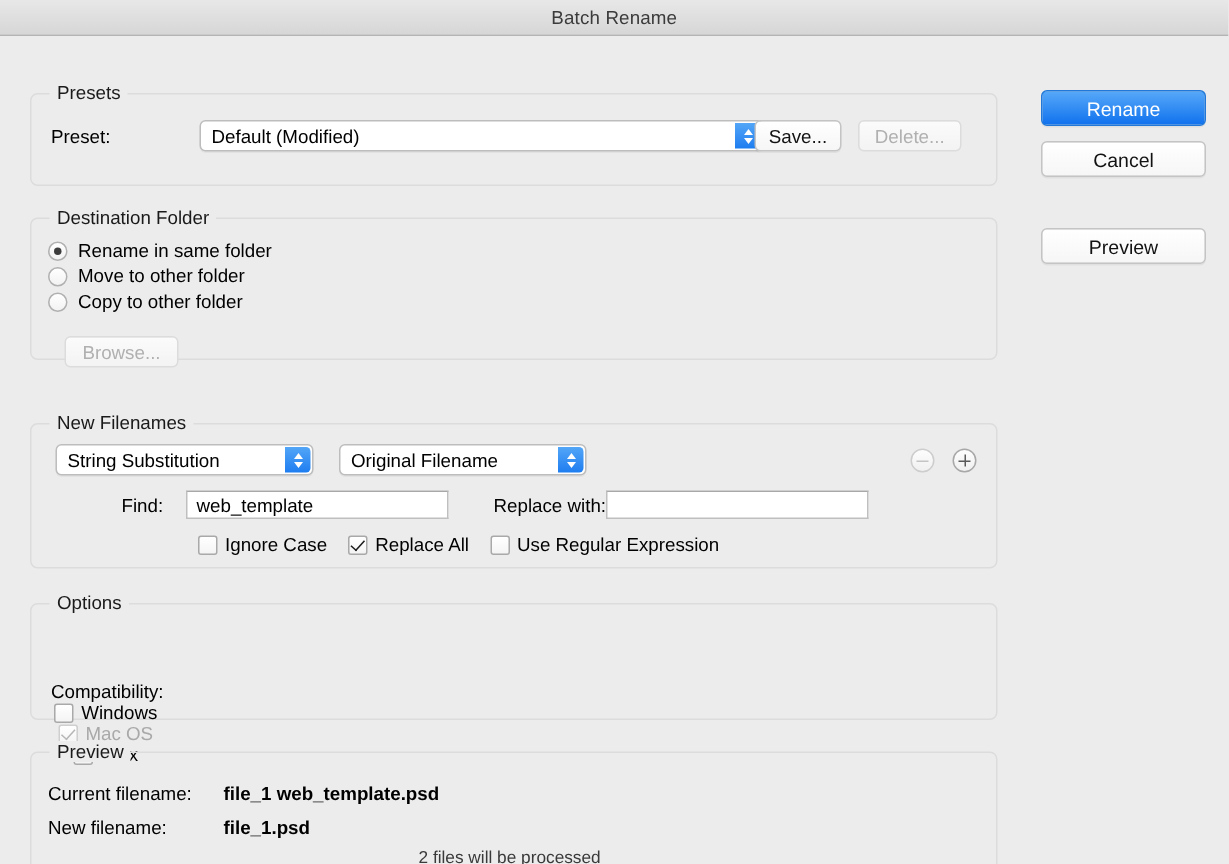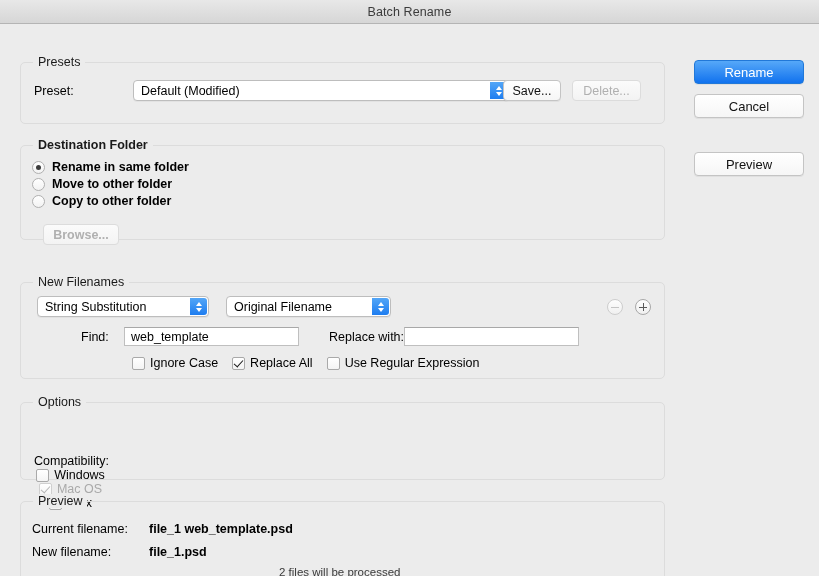--- a/index.html
+++ b/index.html
@@ -55,21 +55,21 @@
     top: -8px;
     left: 12px;
     background: #ececec;
     padding: 0 5px;
     font-size: 12.5px;
     color: #1a1a1a;
     text-align: right;
   }
 
   #group-presets      { top: 38px;  height: 62px; }
-  #group-destination  { top: 121px; height: 95px; font-weight: bold; }
+  #group-destination  { top: 121px; height: 95px; }
   #group-newfilenames { top: 258px; height: 97px; }
   #group-options      { top: 378px; height: 78px; }
   #group-preview      { top: 477px; height: 86px; }
   .lbl { font-size: 12.5px; color: #000; }
 
   
   .select {
     position: relative;
     height: 21px;
     background: #ffffff;

